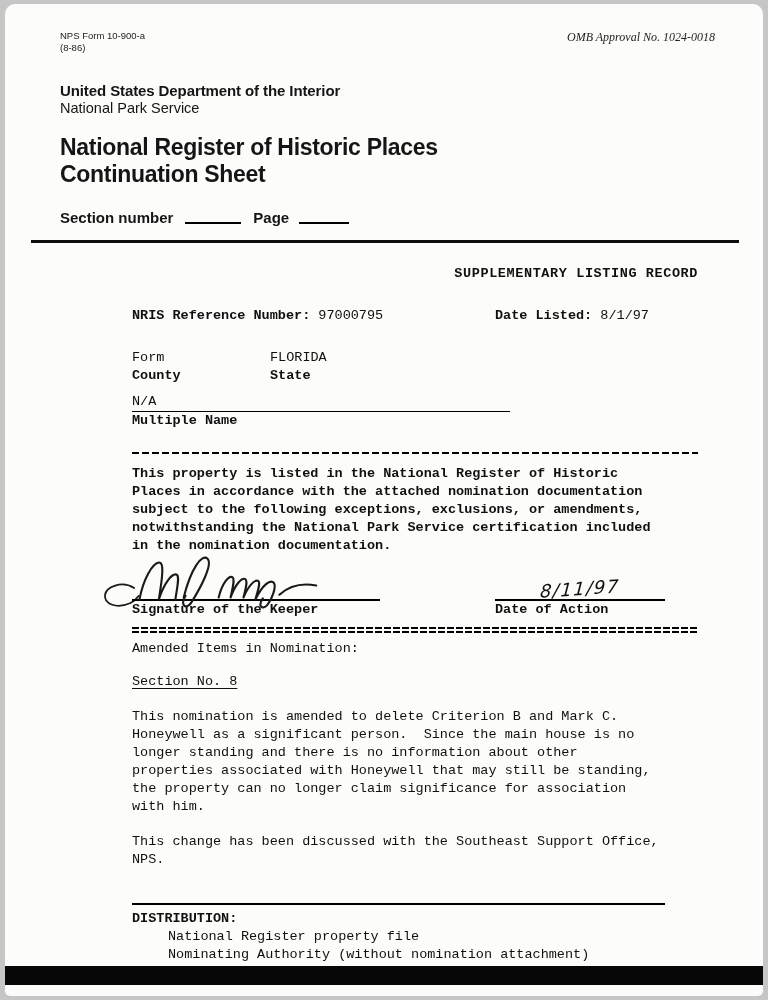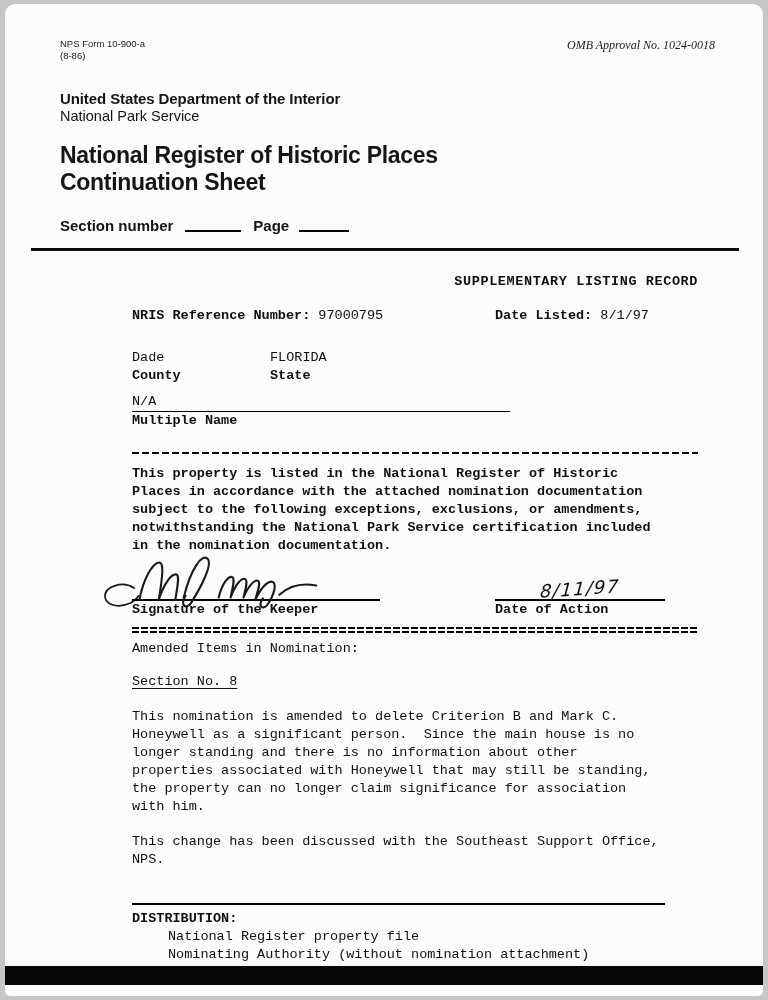--- a/index.html
+++ b/index.html
@@ -2,40 +2,40 @@
 <html><head>
 <meta charset="utf-8">
 <style>
   html,body{margin:0;padding:0;}
   body{width:768px;height:1000px;background:#c6c6c6;position:relative;overflow:hidden;
        font-family:"Liberation Sans",sans-serif;}
   .page{position:absolute;left:5px;top:4px;width:758px;height:992px;background:#fcfcfa;
         border-radius:10px 10px 5px 5px;overflow:hidden;color:#151515;}
 
   
-  .hdr{padding:34px 30px 0 55px;}
+  .hdr{padding:26px 30px 0 55px;}
   .meta-row{display:flex;justify-content:space-between;align-items:flex-start;}
   .form-no{font-size:9.5px;line-height:1.3;color:#222;}
   .omb{font-family:"Liberation Serif",serif;font-style:italic;font-size:12px;color:#222;padding-right:18px;}
   .dept{margin-top:27px;font-size:15px;font-weight:bold;letter-spacing:-0.1px;}
   .agency{font-size:14.5px;margin-top:1px;}
   .doc-title{margin-top:18px;font-size:23px;font-weight:bold;line-height:1.2;letter-spacing:-0.3px;}
   .section-row{margin-top:20px;font-size:15px;font-weight:bold;display:flex;align-items:flex-end;}
   .blank{display:inline-block;border-bottom:2px solid #000;height:13px;}
   .blank-section{width:56px;margin:0 12px 2px 12px;}
   .blank-page{width:50px;margin:0 0 2px 10px;}
   .rule{margin:14px 24px 0 26px;border-top:3px solid #0d0d0d;}
 
   
   .tw{margin:22px 45px 0 127px;width:566px;font-family:"Liberation Mono","DejaVu Sans Mono",monospace;
       font-size:13.5px;line-height:18px;color:#101010;}
   .b{font-weight:bold;}
   .pre{white-space:pre-wrap;}
   .supp{font-weight:bold;text-align:right;letter-spacing:0.6px;}
-  .nris-row{display:flex;margin-top:16px;}
+  .nris-row{display:flex;margin-top:24px;}
   .nris-left{width:363px;}
   .prop-row{display:flex;margin-top:24px;}
   .col-name{width:363px;}
   .col-county{width:138px;}
   .mn-block{margin-top:8px;}
   .mn-line{width:378px;border-bottom:1.5px solid #000;}
   .dash-sep{margin-top:22px;height:2px;
             background:repeating-linear-gradient(90deg,#000 0 7px,transparent 7px 10px);}
   .cert{margin-top:11px;font-weight:bold;}
   .sig-row{margin-top:2px;display:flex;}
@@ -99,21 +99,21 @@
         <span>97000795</span>
       </div>
       <div>
         <span class="b">Date Listed:</span>
         <span>8/1/97</span>
       </div>
     </div>
 
     <div class="prop-row">
       <div class="col-county">
-        <div>Dade</div>
+        <div>Form</div>
         <div class="b">County</div>
       </div>
       <div class="col-state">
         <div>FLORIDA</div>
         <div class="b">State</div>
       </div>
     </div>
 
     <div class="mn-block">
       <div class="mn-line">

